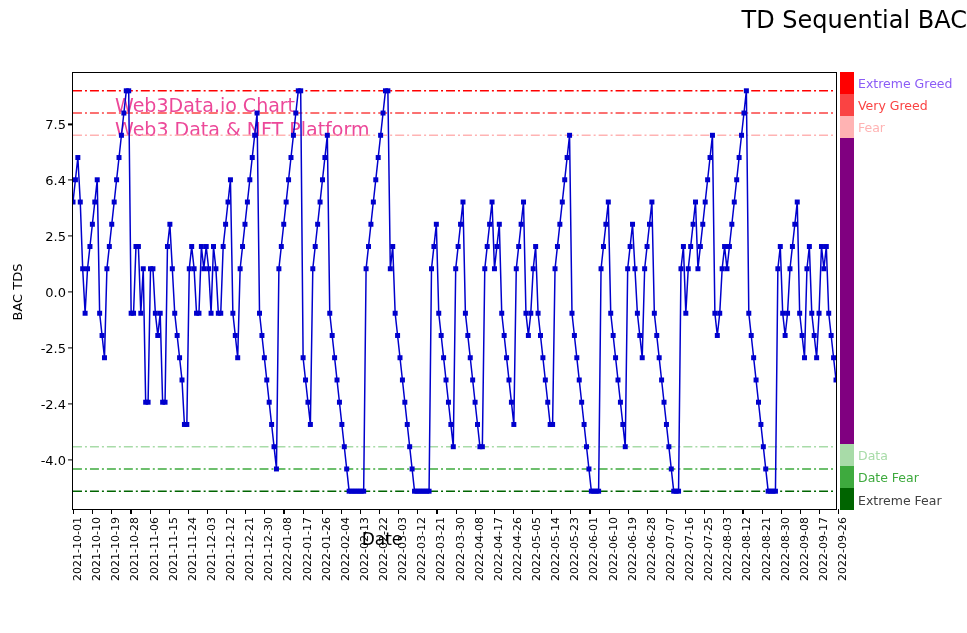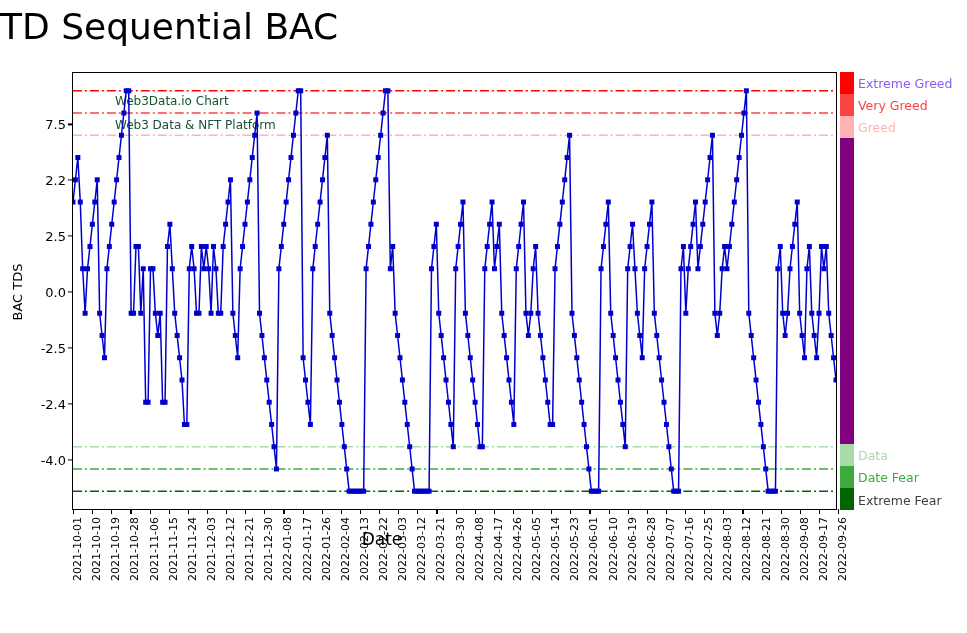--- a/index.html
+++ b/index.html
@@ -3,30 +3,30 @@
 <meta charset="utf-8">
 <style>
   html,body{margin:0;padding:0;}
   body{
     width:967px;height:633px;background:#ffffff;
     font-family:"DejaVu Sans","Liberation Sans",sans-serif;
     overflow:hidden;position:relative;
   }
   #chart-root{position:absolute;left:0;top:0;width:967px;height:633px;}
   #chart-title{
-    position:absolute;left:0;top:6px;width:967px;text-align:left;
-    font-size:36px;color:#000;letter-spacing:0px;
+    position:absolute;left:0;top:6px;width:967px;text-align:right;
+    font-size:24px;color:#000;letter-spacing:0px;
   }
   #plot{
     position:absolute;left:72px;top:72px;width:765px;height:438px;
     border:1.2px solid #000;box-sizing:border-box;background:#fff;
   }
   #plot-svg{position:absolute;left:0;top:0;width:100%;height:100%;}
   .wm{
-    position:absolute;color:#14532d;font-size:12px;white-space:nowrap;
+    position:absolute;color:#ec4899;font-size:19px;white-space:nowrap;
     pointer-events:none;
     text-align:center;
   }
   #wm1{left:42px;top:21px;}
   #wm2{left:42px;top:45px;}
   #annot{
     position:absolute;left:424px;top:72px;white-space:nowrap;
     font-size:17px;color:#000;
   }
   #annot .mood{color:#800080;}
@@ -407,21 +407,21 @@
         <div class="ytick" style="top: 386.602px;">-4.0</div>
         <div class="ytickmark" style="top: 386.602px;"></div>
         <div class="ytick" style="top: 330.735px;">-2.4</div>
         <div class="ytickmark" style="top: 330.735px;"></div>
         <div class="ytick" style="top: 274.867px; text-align: right;">-2.5</div>
         <div class="ytickmark" style="top: 274.867px;"></div>
         <div class="ytick" style="top: 219px;">0.0</div>
         <div class="ytickmark" style="top: 219px;"></div>
         <div class="ytick" style="top: 163.133px;">2.5</div>
         <div class="ytickmark" style="top: 163.133px;"></div>
-        <div class="ytick" style="top: 107.265px;">2.2</div>
+        <div class="ytick" style="top: 107.265px;">6.4</div>
         <div class="ytickmark" style="top: 107.265px;"></div>
         <div class="ytick" style="top: 51.398px;">7.5</div>
         <div class="ytickmark" style="top: 51.398px;"></div>
       </div>
     <div id="axis-ticks-x">
         <div class="xtick" style="left: 4px;">2021-10-01</div>
         <div class="xtickmark" style="left: 0px;"></div>
         <div class="xtick" style="left: 23.125px;">2021-10-10</div>
         <div class="xtickmark" style="left: 19.125px;"></div>
         <div class="xtick" style="left: 42.25px;">2021-10-19</div>
@@ -506,21 +506,21 @@
   </div>
 
   <div id="xlabel">Date</div>
 
   <div id="colorbar">
       <div class="cbseg" style="top: 0px; height: 21.9px; background: rgb(255, 0, 0);"></div>
       <div class="cblabel" style="top: 10.95px; color: #8b5cf6;">Extreme Greed</div>
       <div class="cbseg" style="top: 21.9px; height: 21.9px; background: rgb(250, 67, 67);"></div>
       <div class="cblabel" style="top: 32.85px; color: rgb(250, 67, 67);">Very Greed</div>
       <div class="cbseg" style="top: 43.8px; height: 21.9px; background: rgb(255, 179, 179);"></div>
-      <div class="cblabel" style="top: 54.75px; color: rgb(255, 179, 179);">Greed</div>
+      <div class="cblabel" style="top: 54.75px; color: rgb(255, 179, 179);">Fear</div>
       <div class="cbseg" style="top: 65.7px; height: 306.6px; background: rgb(128, 0, 128);"></div>
       <div class="cbseg" style="top: 372.3px; height: 21.9px; background: rgb(168, 219, 168);"></div>
       <div class="cblabel" style="top: 383.25px; color: rgb(168, 219, 168);">Data</div>
       <div class="cbseg" style="top: 394.2px; height: 21.9px; background: rgb(62, 170, 62);"></div>
       <div class="cblabel" style="top: 405.15px; color: rgb(62, 170, 62);">Date Fear</div>
       <div class="cbseg" style="top: 416.1px; height: 21.9px; background: rgb(0, 100, 0);"></div>
       <div class="cblabel" style="top: 428px; color: #404040;">Extreme Fear</div>
     </div>
 
 </div>

